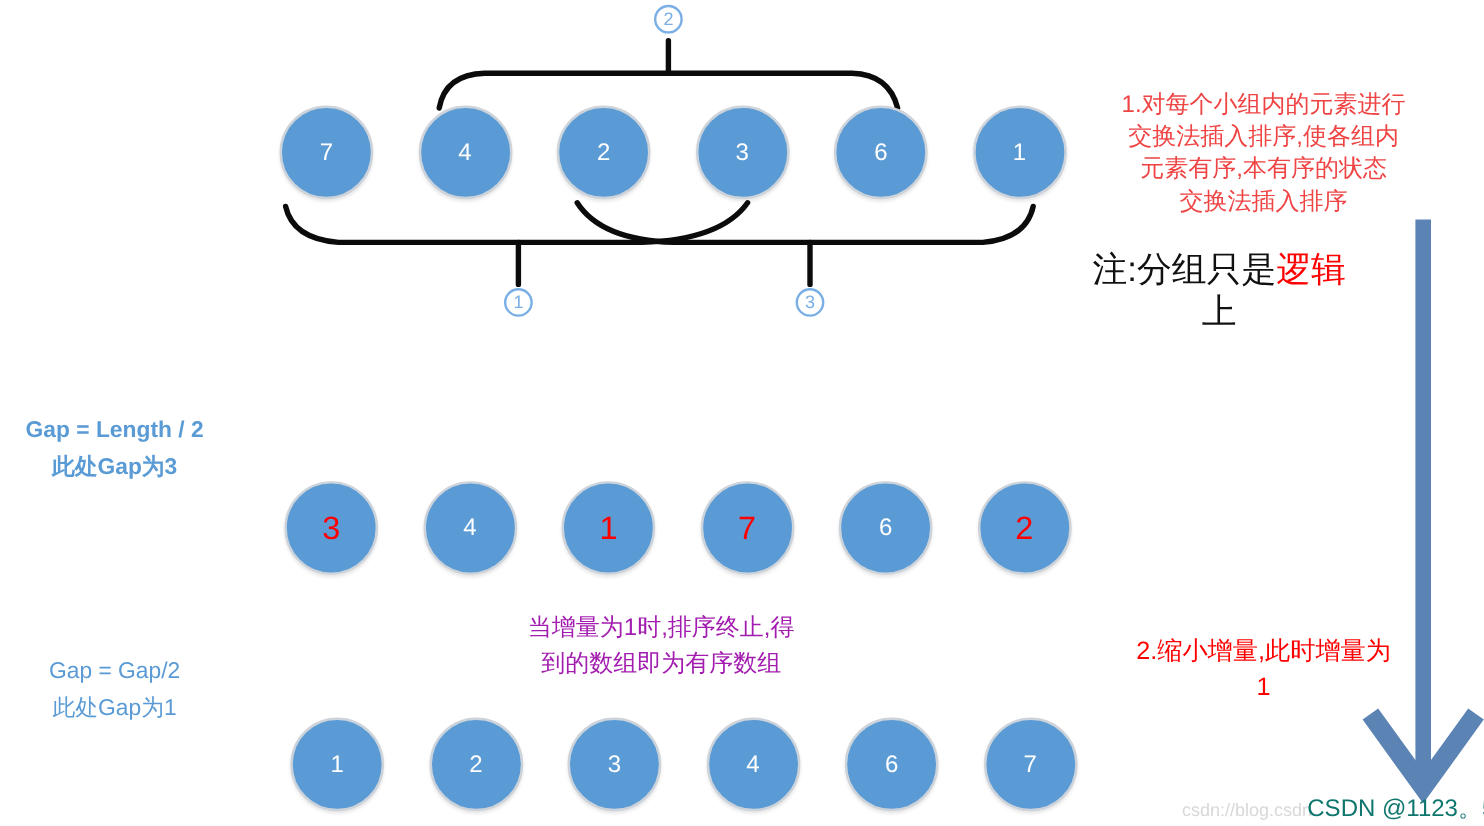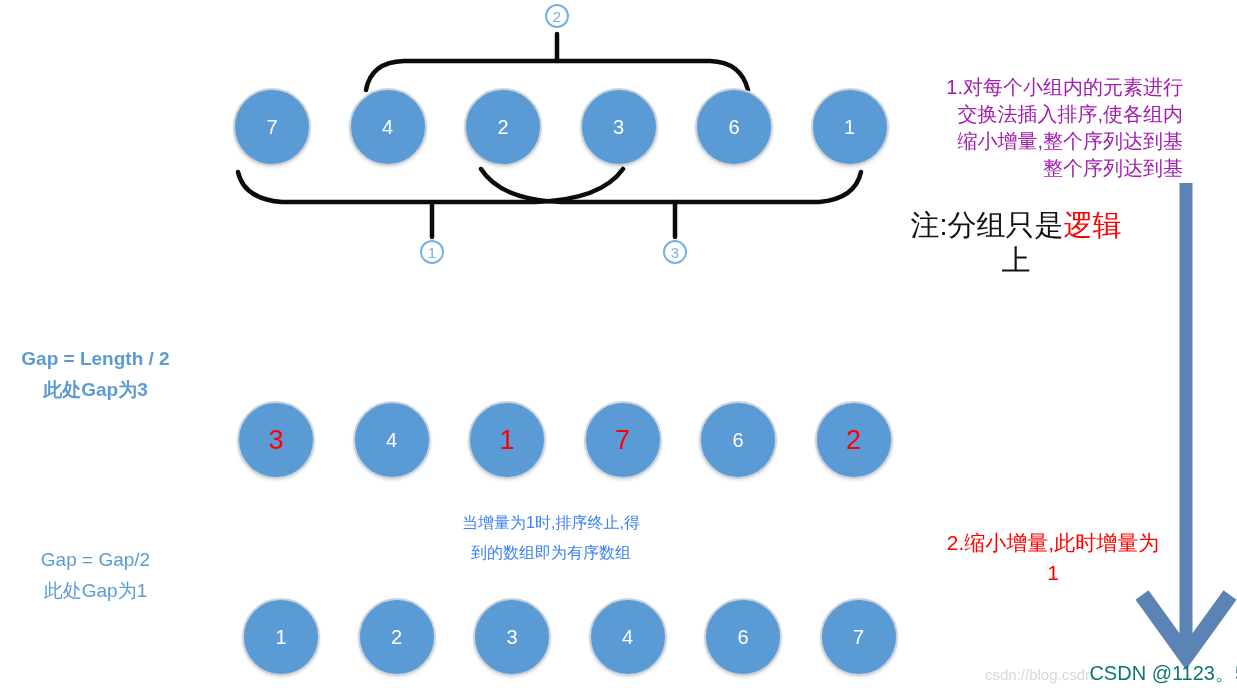--- a/index.html
+++ b/index.html
@@ -69,38 +69,38 @@
   #group-label-1{left:420px;top:240px;}
   #group-label-3{left:663px;top:240px;}
 
   
   .ann{
     position:absolute;
     text-align:center;
   }
   #step1-text{
     left:923px;top:74px;width:260px;
-    font-size:20px;line-height:27px;color:#a21caf;text-align:right;
+    font-size:20px;line-height:27px;color:#ef4444;
   }
   #note-text{
     left:896px;top:208px;width:240px;
     font-size:29px;line-height:35px;color:#111111;
   }
   #note-text .hl{color:#FF0000;}
   #gap-first-text{
     left:8px;top:343px;width:175px;
     font-size:19px;line-height:31px;color:#5B9BD5;font-weight:bold;
   }
   #gap-second-text{
     left:8px;top:544px;width:175px;
     font-size:19px;line-height:31px;color:#5B9BD5;
   }
   #termination-text{
     left:400px;top:508px;width:302px;
-    font-size:16px;line-height:30px;color:#3b82f6;
+    font-size:20px;line-height:30px;color:#a21caf;
   }
   #step2-text{
     left:923px;top:528px;width:260px;
     font-size:21px;line-height:30px;color:#FF0000;
   }
 
   
   #watermark{
     position:absolute;
     left:985px;top:660px;
@@ -171,22 +171,22 @@
     <div class="circle" style="color: rgb(255, 255, 255);">7</div>
   </div>
 
   <div class="group-label" id="group-label-2">2</div>
   <div class="group-label" id="group-label-1">1</div>
   <div class="group-label" id="group-label-3">3</div>
 
   <div class="ann" id="step1-text">
     <div>1.对每个小组内的元素进行</div>
     <div>交换法插入排序,使各组内</div>
-    <div>缩小增量,整个序列达到基</div>
-    <div>整个序列达到基</div>
+    <div>元素有序,本有序的状态</div>
+    <div>交换法插入排序</div>
   </div>
 
   <div class="ann" id="note-text">
     <div><span>注:分组只是</span><span class="hl">逻辑</span><span>上</span></div>
   </div>
 
   <div class="ann" id="gap-first-text">
     <div>Gap = Length / 2</div>
     <div>此处Gap为3</div>
   </div>

